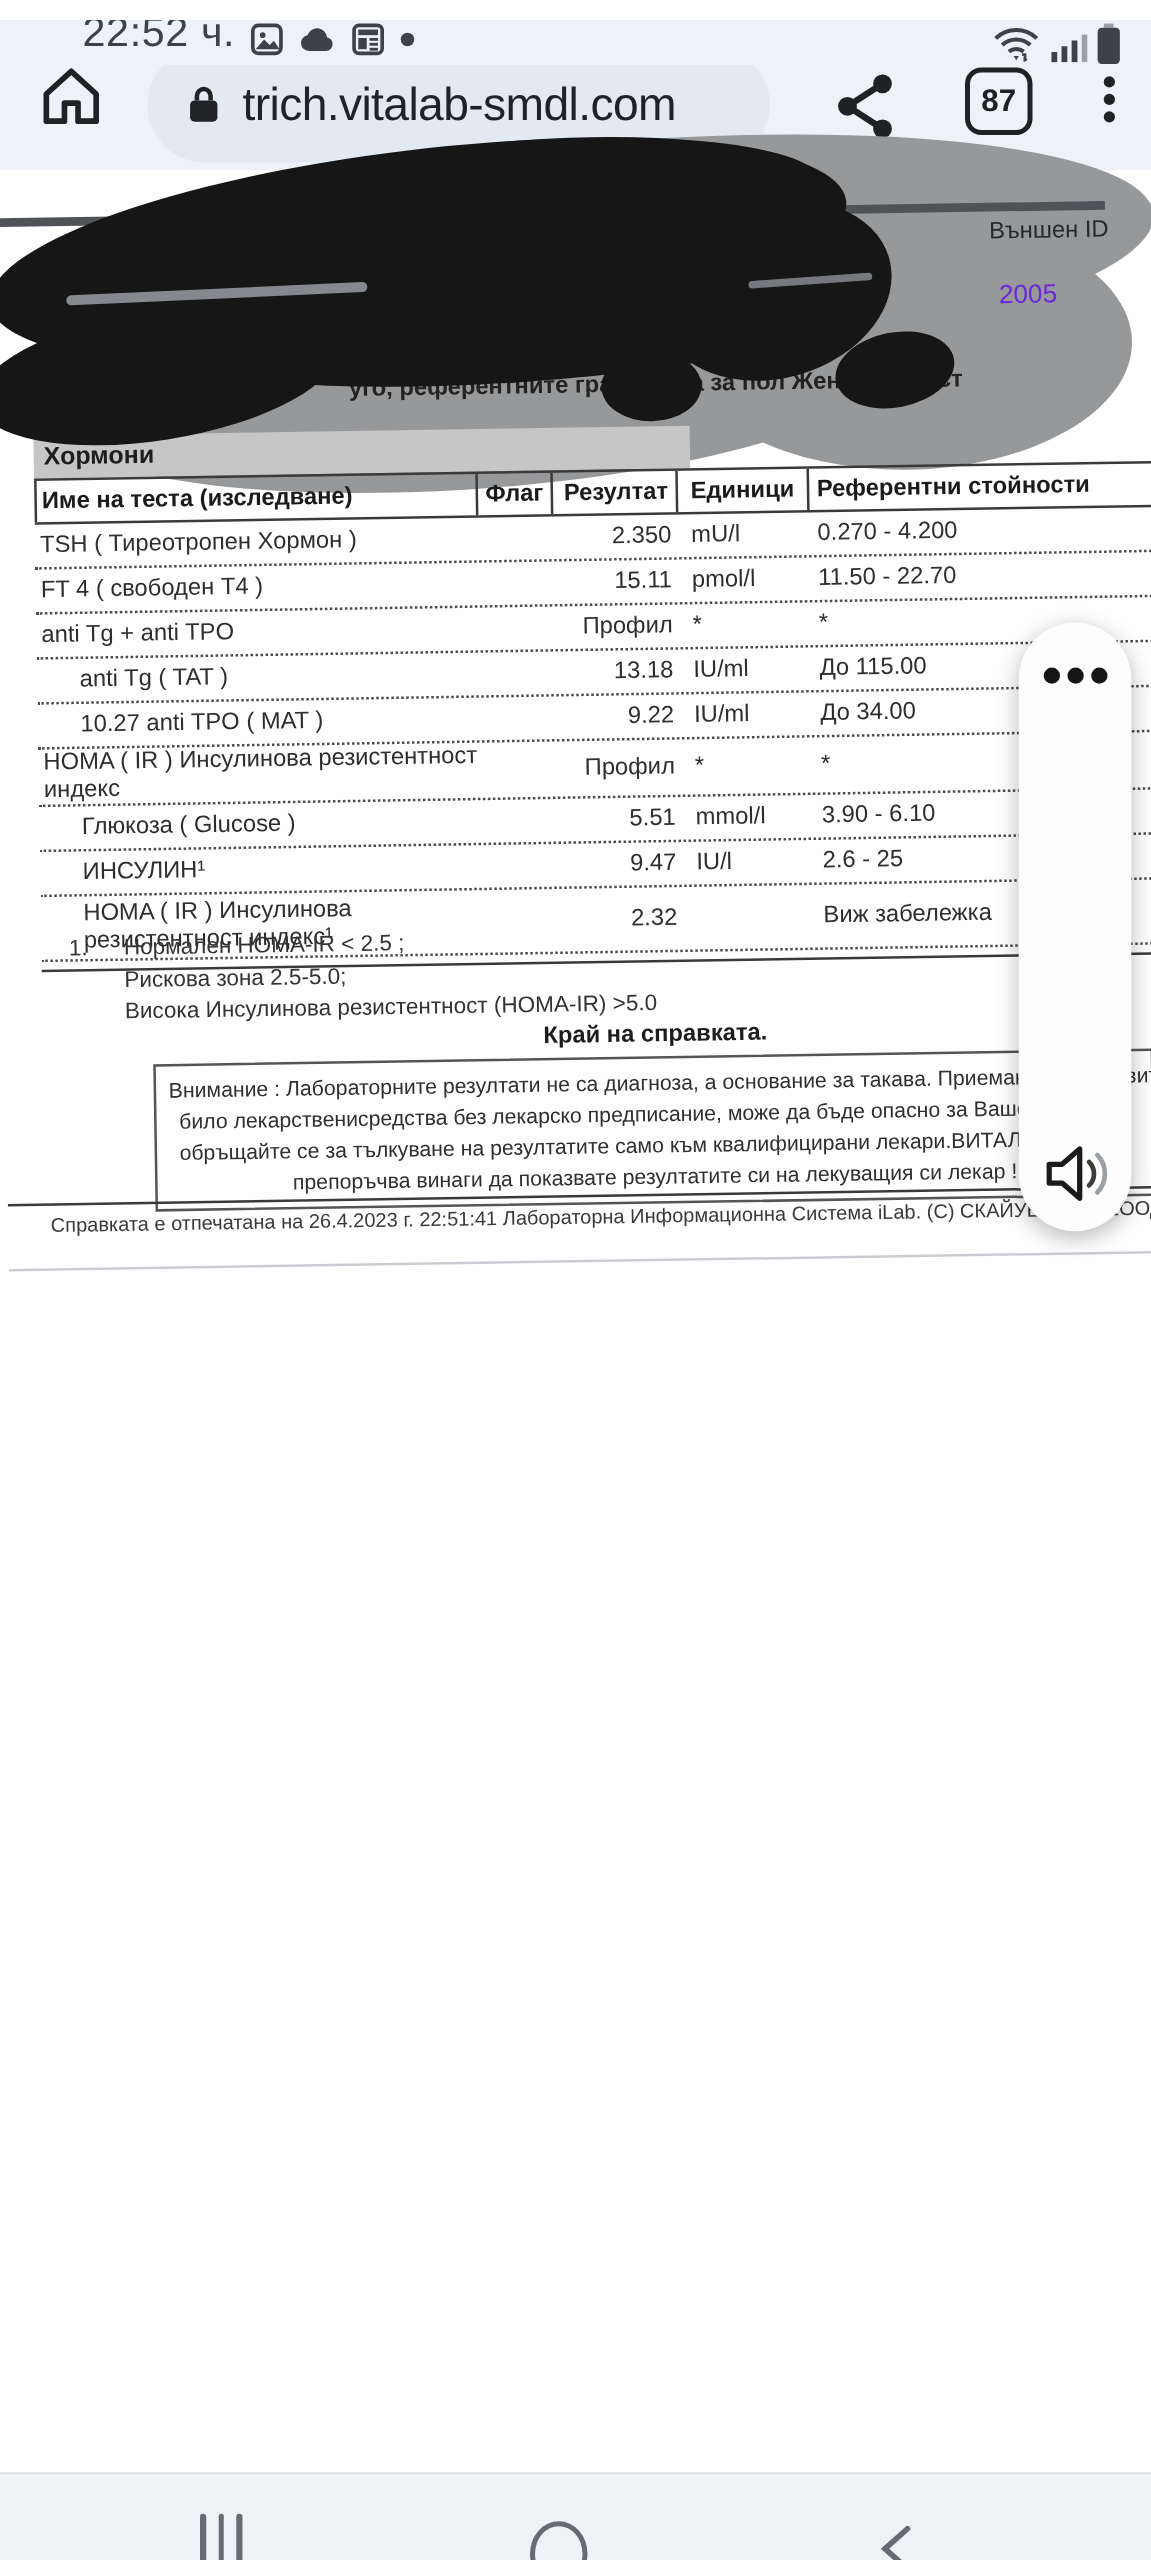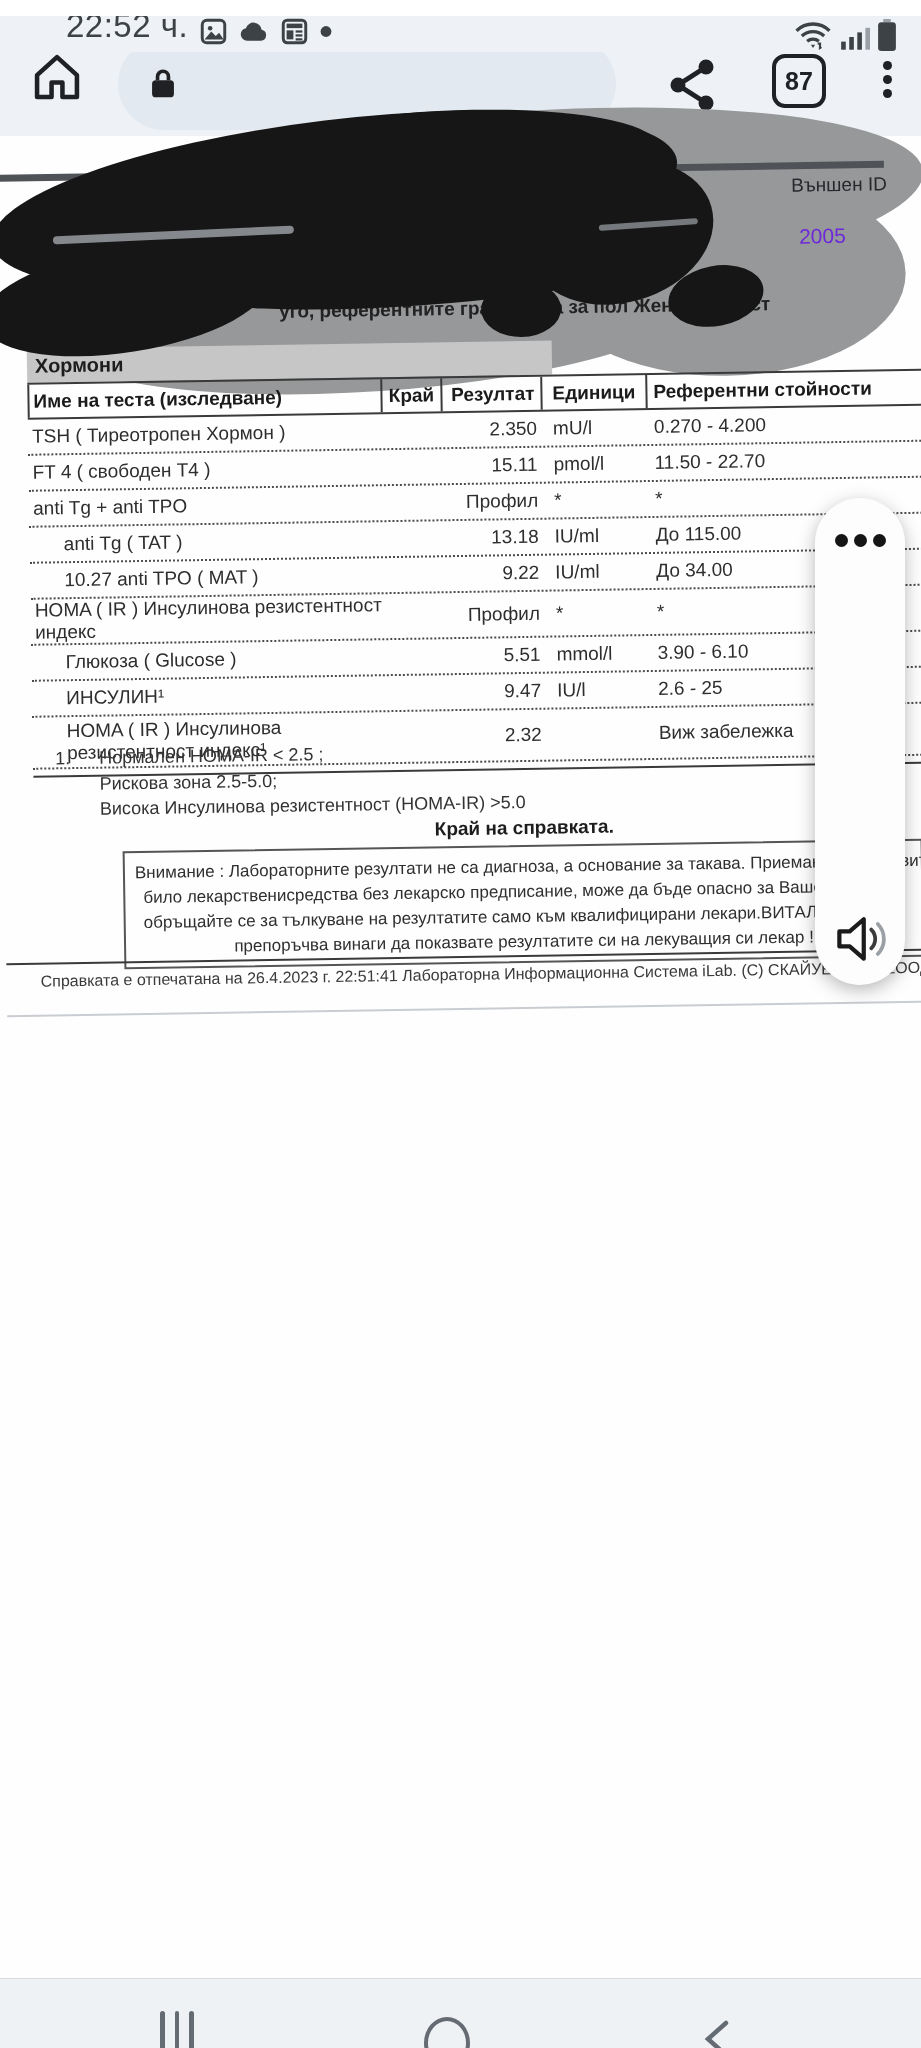--- a/index.html
+++ b/index.html
@@ -158,20 +158,21 @@
 
 <div class="toolbar">
   <svg class="home-btn" width="58" height="58" viewBox="0 0 64 64">
       <path d="M10 30 L32 10 L54 30 V54 H38 V38 H26 V54 H10 Z" fill="none" stroke="#202124" stroke-width="5" stroke-linejoin="round"></path>
     </svg>
   <div class="omnibox">
     <svg class="omni-lock" width="30" height="34" viewBox="0 0 24 28">
         <rect x="3" y="11" width="18" height="14" rx="3" fill="#202124"></rect>
         <path d="M7.5 11 V8 a4.5 4.5 0 0 1 9 0 V11" fill="none" stroke="#202124" stroke-width="3"></path>
       </svg>
+    <span class="omni-url">trich.vitalab-smdl.com</span>
   </div>
   <svg class="share-btn" width="52" height="58" viewBox="0 0 52 58">
       <circle cx="40" cy="11" r="7.5" fill="#202124"></circle>
       <circle cx="12" cy="29" r="7.5" fill="#202124"></circle>
       <circle cx="40" cy="47" r="7.5" fill="#202124"></circle>
       <path d="M40 11 L12 29 L40 47" fill="none" stroke="#202124" stroke-width="5"></path>
     </svg>
   <div class="tabcount-btn">
     <span>87</span>
   </div>
@@ -200,21 +201,21 @@
   <span class="doc-text extid-value">2005</span>
   <span class="doc-text refline">уго, референтните граници са за пол Жена, възраст</span>
 
   <div class="band">
     <span>Хормони</span>
   </div>
 
   <div class="tbl">
     <div class="tr hdr">
       <div class="c c1">Име на теста (изследване)</div>
-      <div class="c c2">Край</div>
+      <div class="c c2">Флаг</div>
       <div class="c c3">Резултат</div>
       <div class="c c4">Единици</div>
       <div class="c c5">Референтни стойности</div>
     </div>
     <div class="tr">
       <div class="c c1">TSH ( Тиреотропен Хормон )</div>
         <div class="c c2"></div>
         <div class="c c3">2.350</div>
         <div class="c c4">mU/l</div>
         <div class="c c5">0.270 - 4.200</div>

